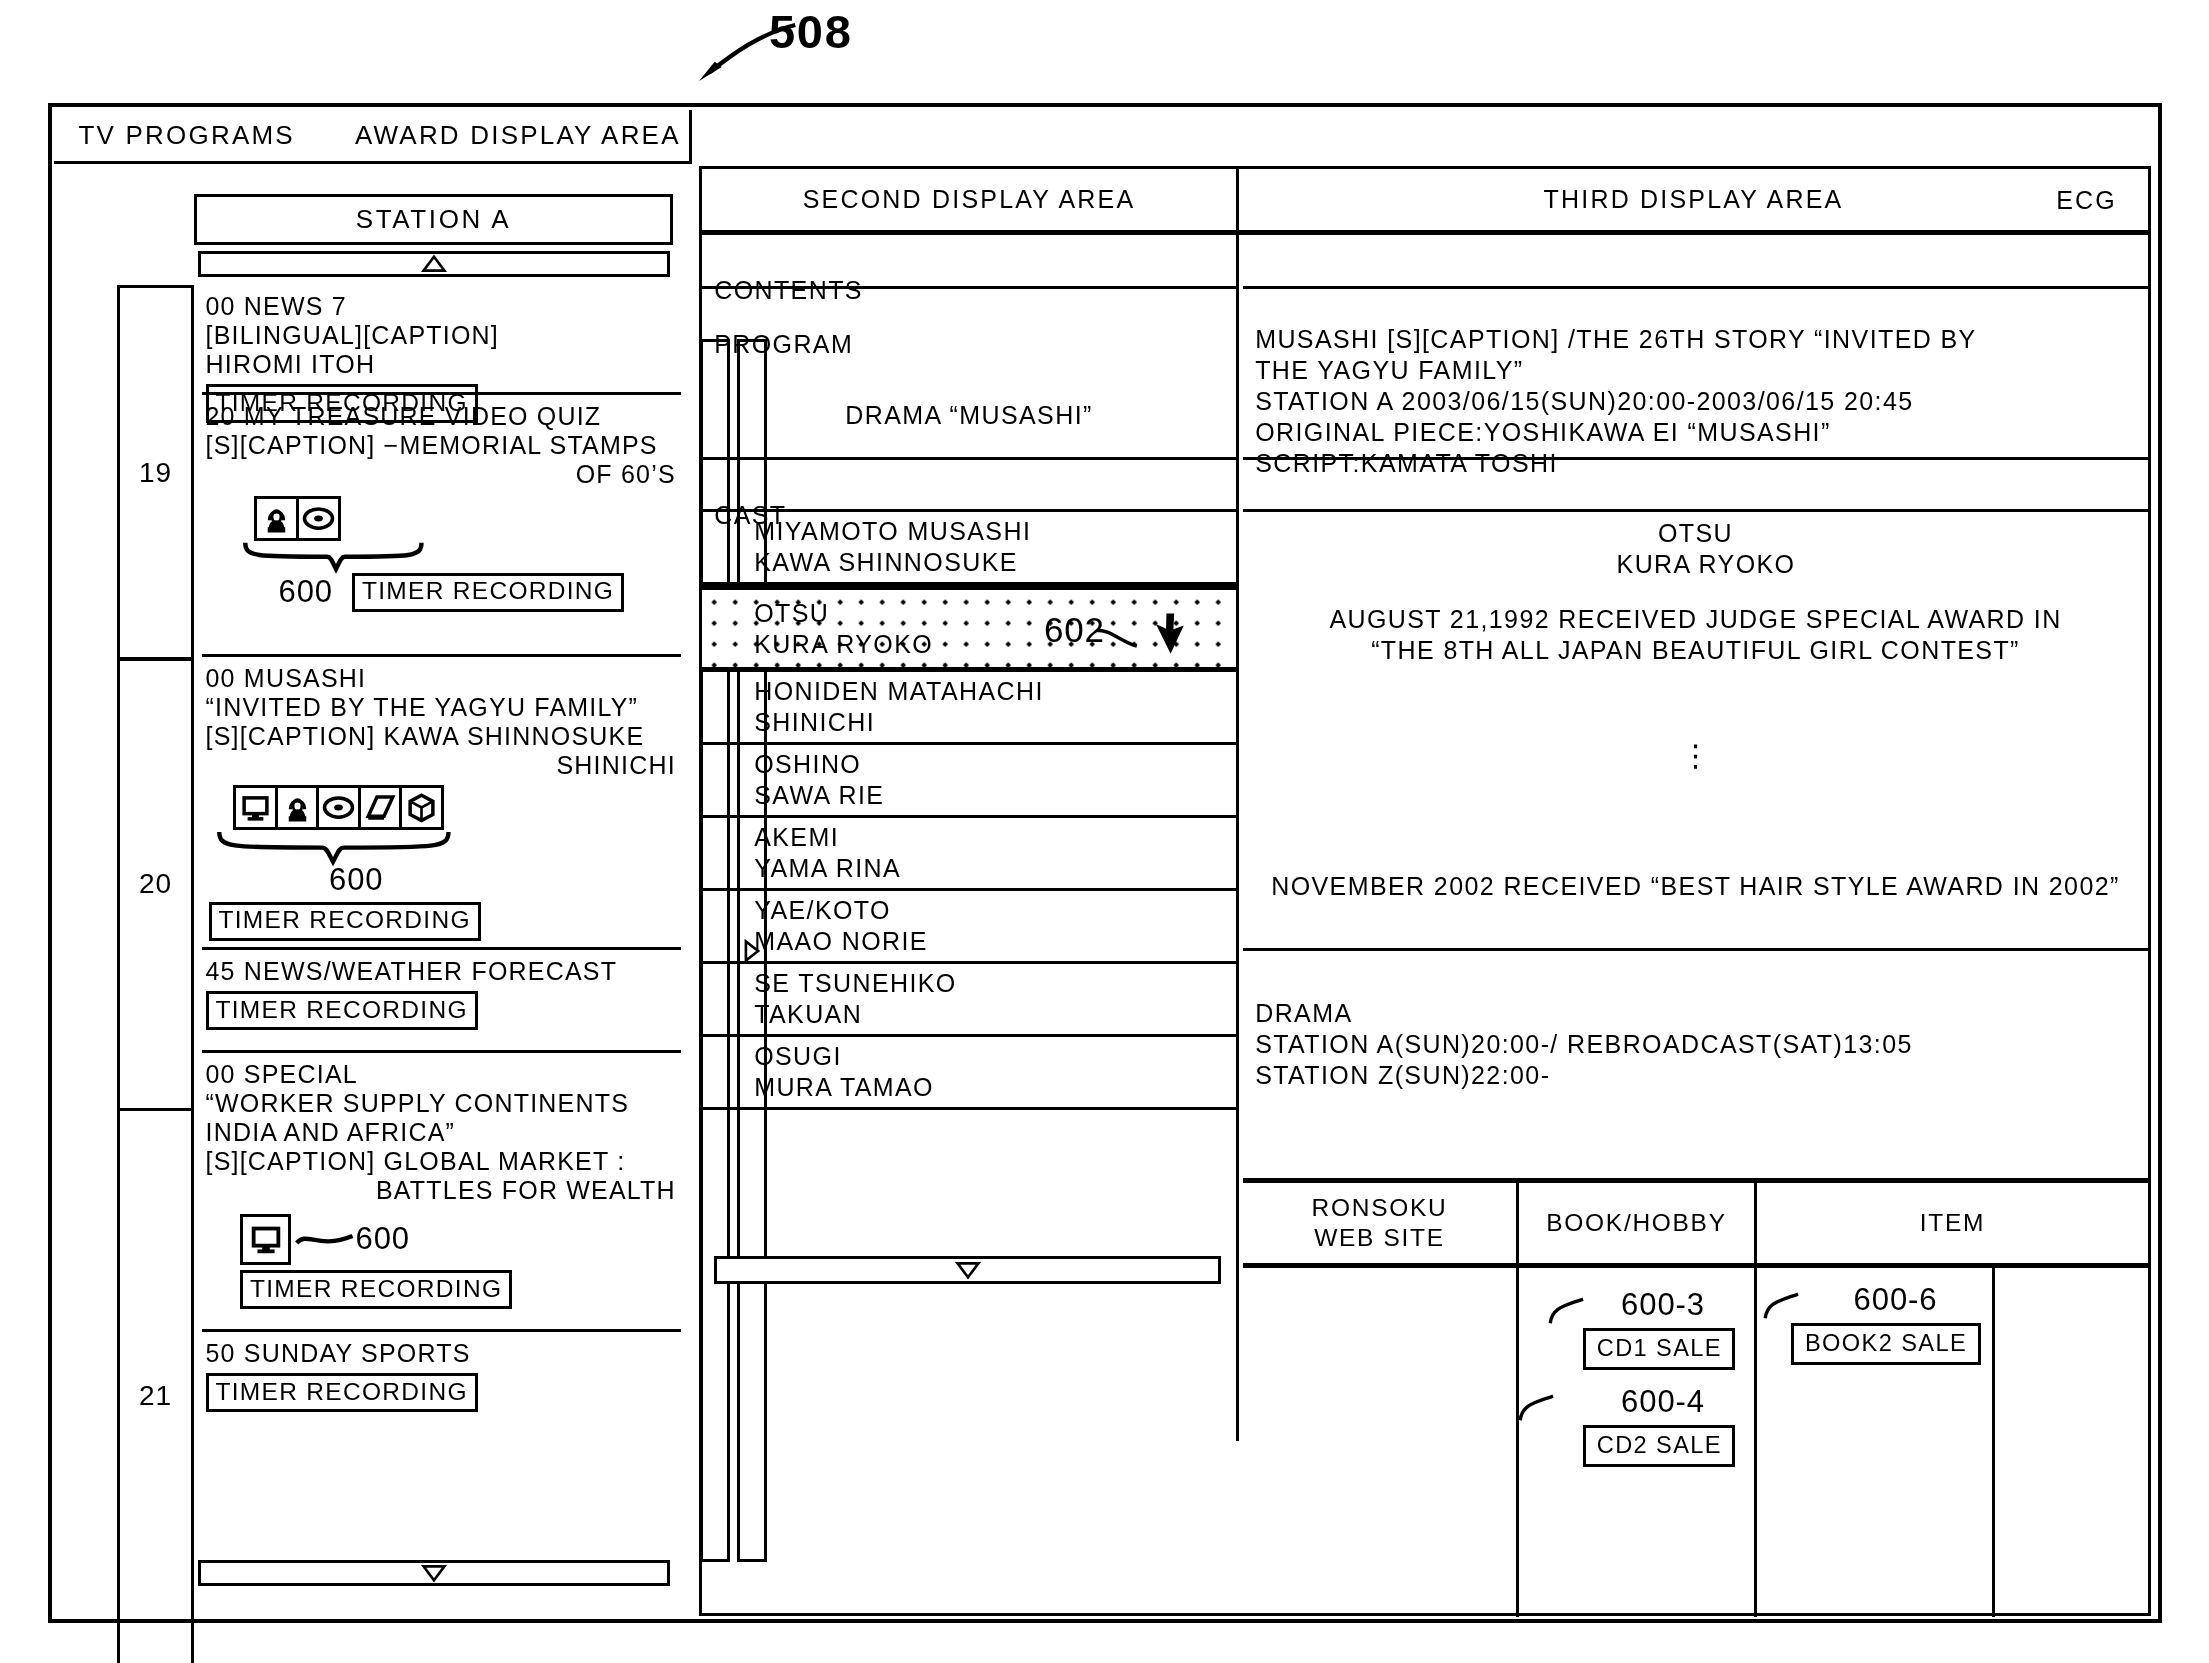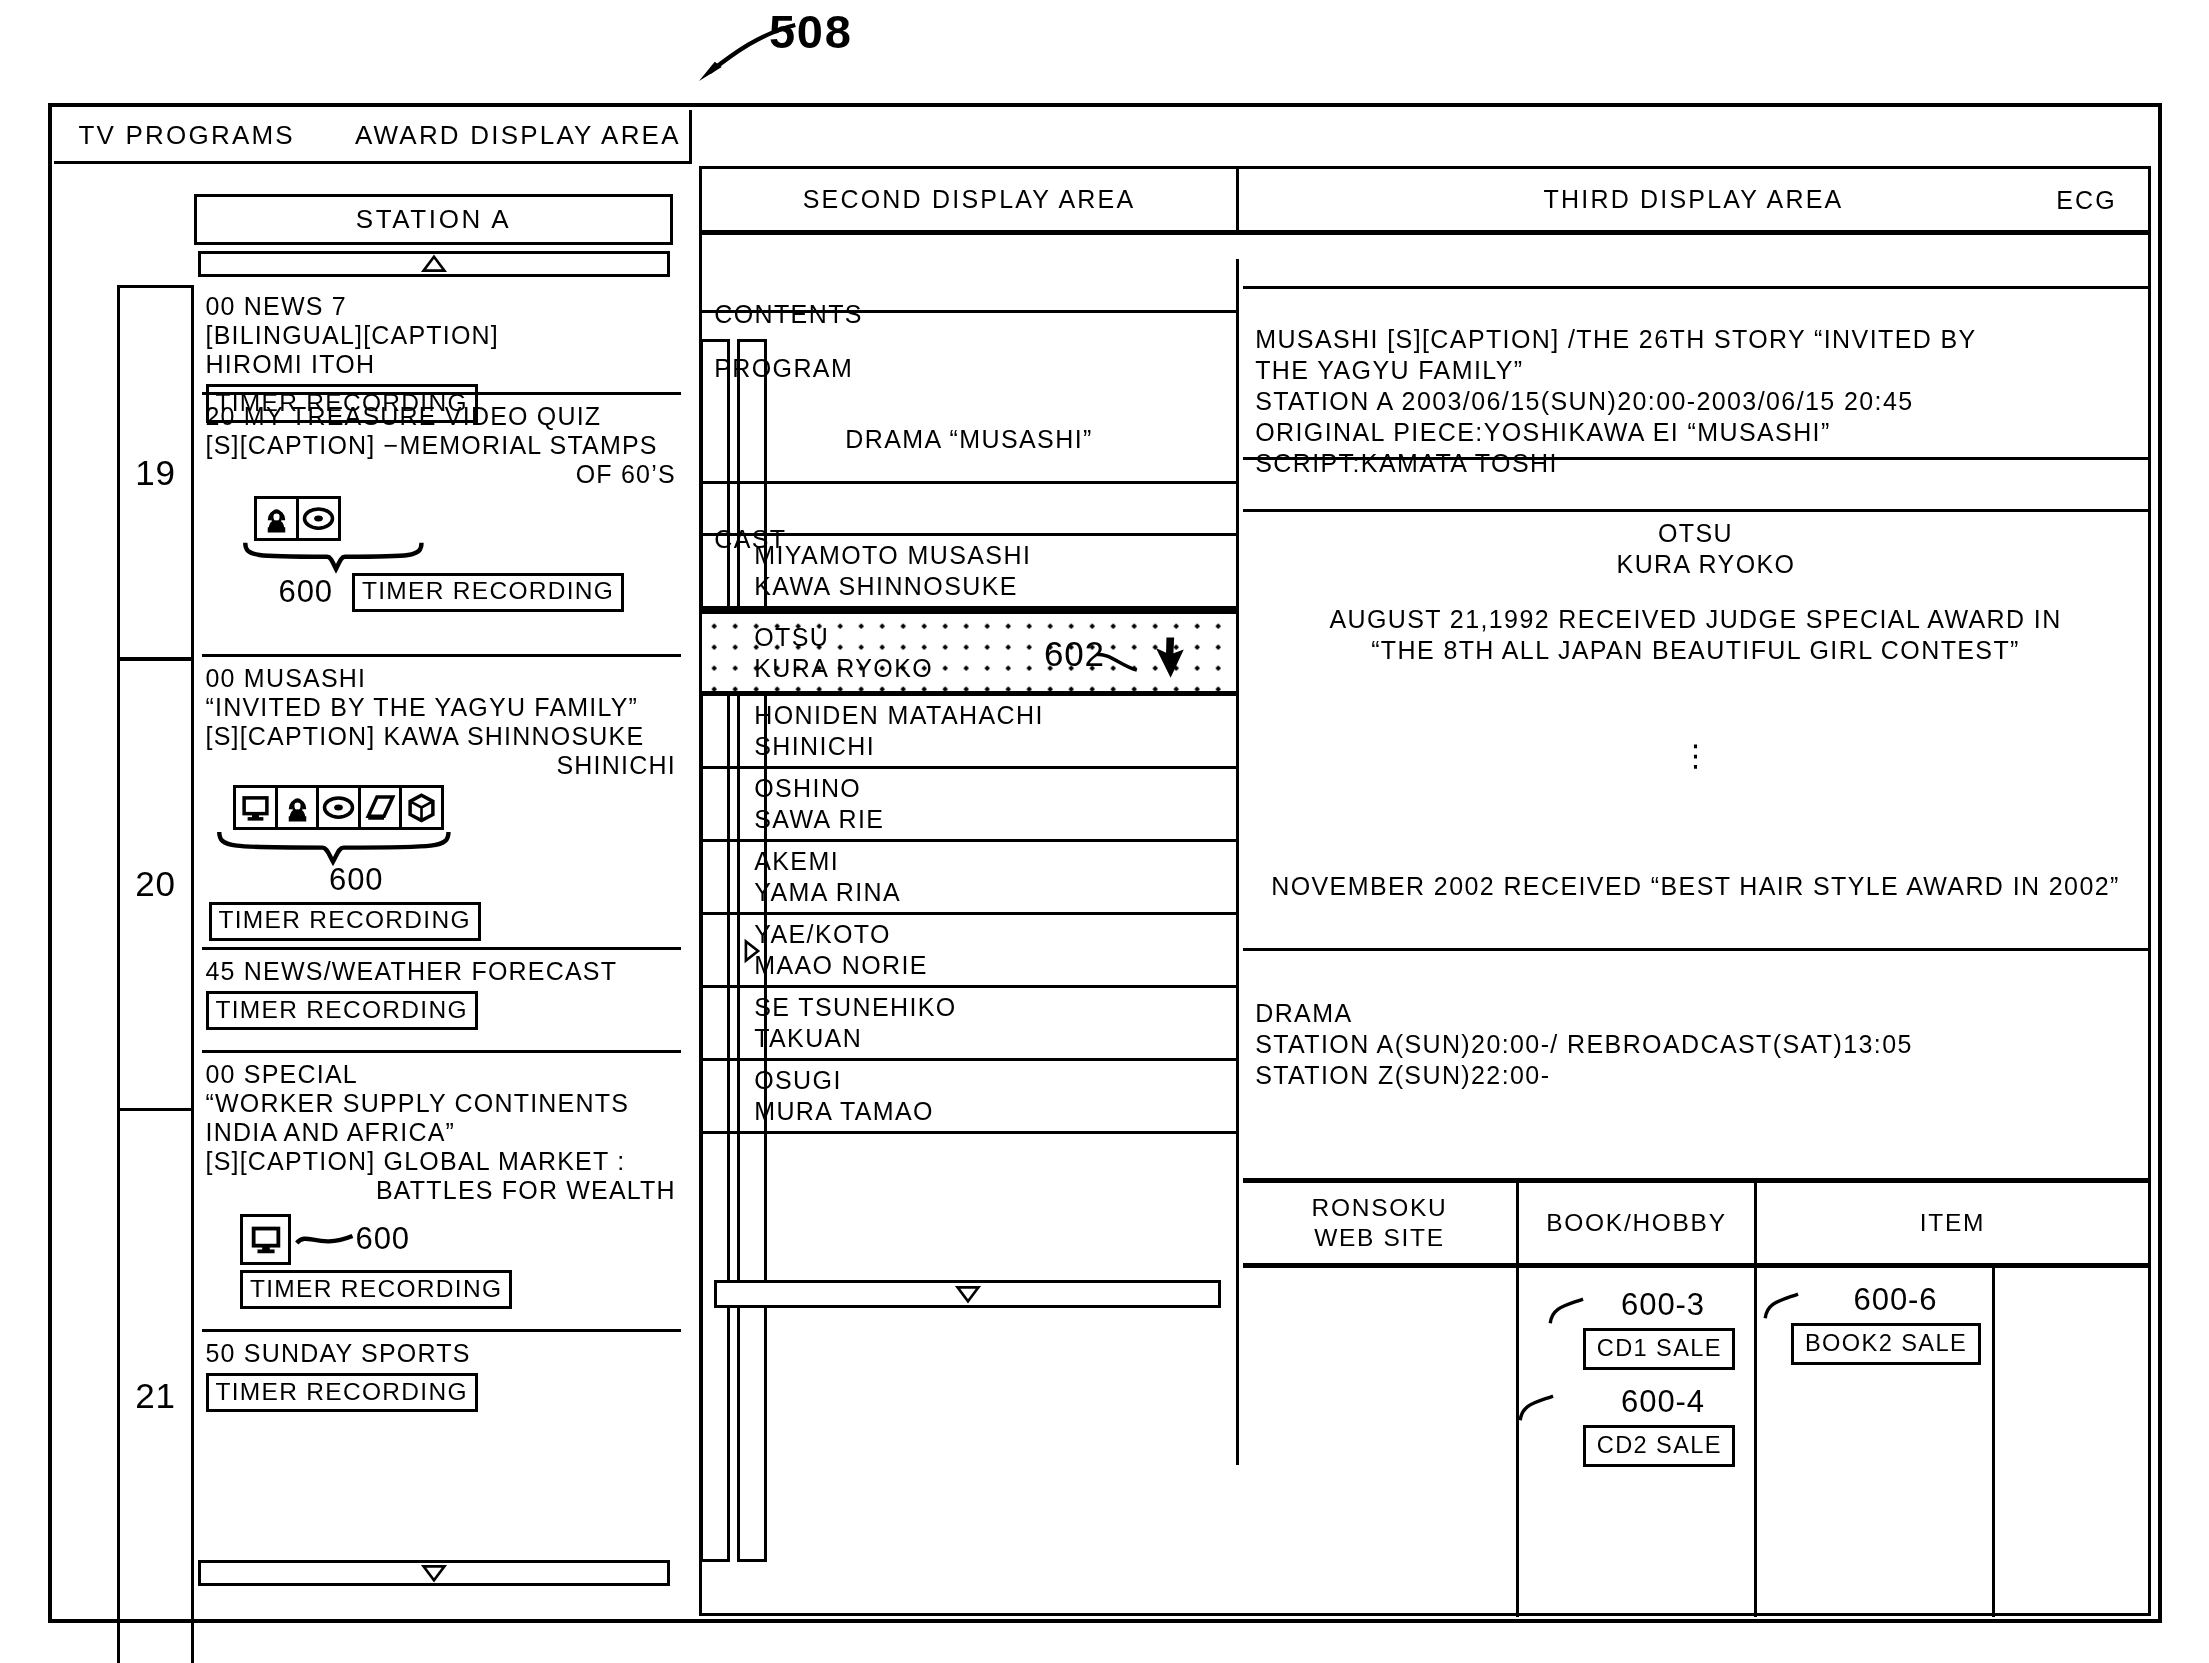--- a/index.html
+++ b/index.html
@@ -69,21 +69,21 @@
     border:3.5px solid #000;box-sizing:border-box;background:#fff;
   }
   .scroll-dn .tri{position:absolute;left:50%;top:50%;transform:translate(-50%,-48%);}
 
   
   .hours{position:absolute;left:63px;top:175px;width:77px;height:1275px;}
   .hour-cell{
     position:absolute;left:0;width:77px;
     border:3.5px solid #000;box-sizing:border-box;
     display:flex;align-items:center;justify-content:center;
-    font-size:35px;letter-spacing:0.9px;
+    font-size:28px;letter-spacing:0.9px;
   }
 
   
   .proglist{position:absolute;left:148px;top:175px;width:479px;}
   .prog{
     position:relative;width:479px;box-sizing:border-box;
     border-bottom:3.5px solid #000;
     padding:7px 0 8.7px 0;
   }
   .prog.noline{border-bottom:none;}
@@ -406,21 +406,21 @@
   <div class="grid">
 
     <div class="hdr-row">
       <div class="hdr-second">SECOND DISPLAY AREA</div>
       <div class="hdr-third">
         <span>THIRD DISPLAY AREA</span>
         <span class="hdr-ecg">ECG</span>
       </div>
     </div>
 
-    <div class="lcol" style="height:1206px;margin-top:24px;">
+    <div class="lcol" style="height:1206px;">
       <div class="cell" style="height:54px;">
         <span>CONTENTS</span>
       </div>
       <div class="cell" style="height:171px;position:relative;">
         <span>PROGRAM</span>
         <div style="position:absolute;left:0;right:0;top:80px;text-align:center;">
           <span>DRAMA “MUSASHI”</span>
         </div>
       </div>
       <div class="cell" style="height:52px;">

